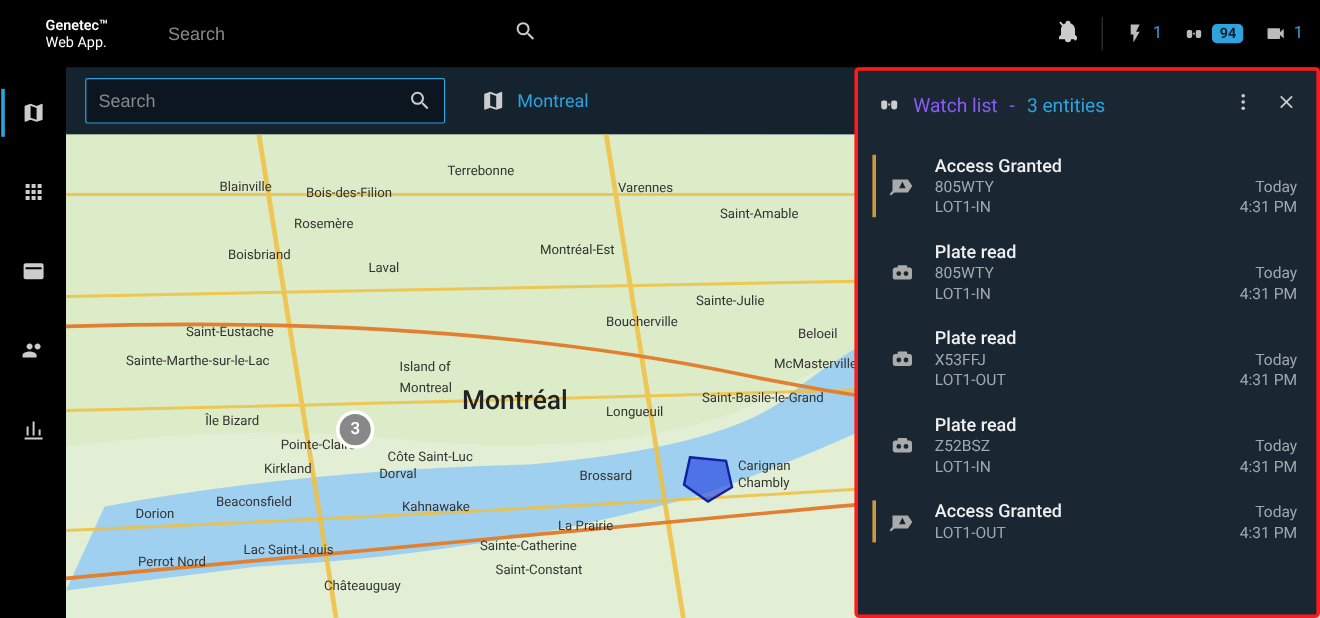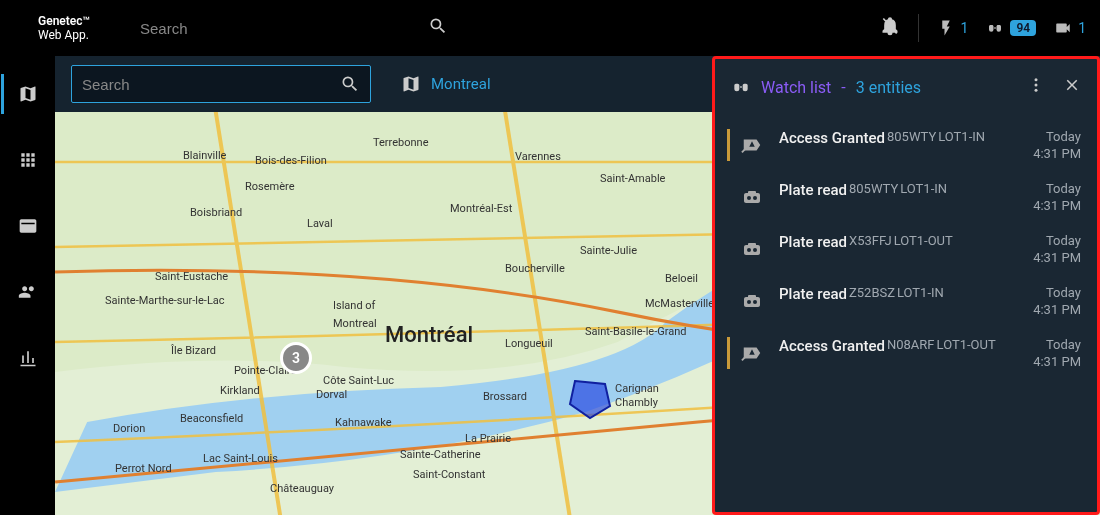--- a/index.html
+++ b/index.html
@@ -147,21 +147,21 @@
   content: "";
   position: absolute;
   left: 12px; top: 10px; bottom: 10px;
   width: 3px;
   background: #c99a3a;
   opacity: 0;
 }
 .wl-item.accent::before { opacity: 1; }
 .wl-item.accent { padding-left: 12px; }
 .wl-icon { width: 34px; display: flex; align-items: center; justify-content: center; margin-left: 8px; }
-.wl-text { flex: 1; display: flex; flex-direction: row; gap: 2px; }
+.wl-text { flex: 1; display: flex; flex-direction: column; gap: 2px; }
 .wl-e-title { font-size: 15px; color: #f0f0f0; font-weight: 500; }
 .wl-e-sub { font-size: 13px; color: #a0a8b0; }
 .wl-time { display: flex; flex-direction: column; align-items: flex-end; gap: 2px; font-size: 13px; color: #a0a8b0; justify-content: flex-end; }
 
 .icon-svg { width: 20px; height: 20px; fill: #ccc; }
 .icon-svg-sm { width: 18px; height: 18px; fill: #bbb; }
 </style>
 </head>
 <body>
 
@@ -435,21 +435,20 @@
           </div>
           <div class="wl-item accent">
             <div class="wl-icon">
               <svg width="22" height="22" viewBox="0 0 24 24" fill="#aaa">
                 <path d="M3 6h14l4 6-4 6H3zM12 8l-3 6h6z"></path>
                 <path d="M1 20l4-4" stroke="#aaa" stroke-width="2"></path>
               </svg>
             </div>
             <div class="wl-text">
               <div class="wl-e-title">Access Granted</div>
-              <div class="wl-e-sub">N08ARF</div>
               <div class="wl-e-sub">LOT1-OUT</div>
             </div>
             <div class="wl-time">
               <div>Today</div>
               <div>4:31 PM</div>
             </div>
           </div>
         </div>
     </div>
   </div>

